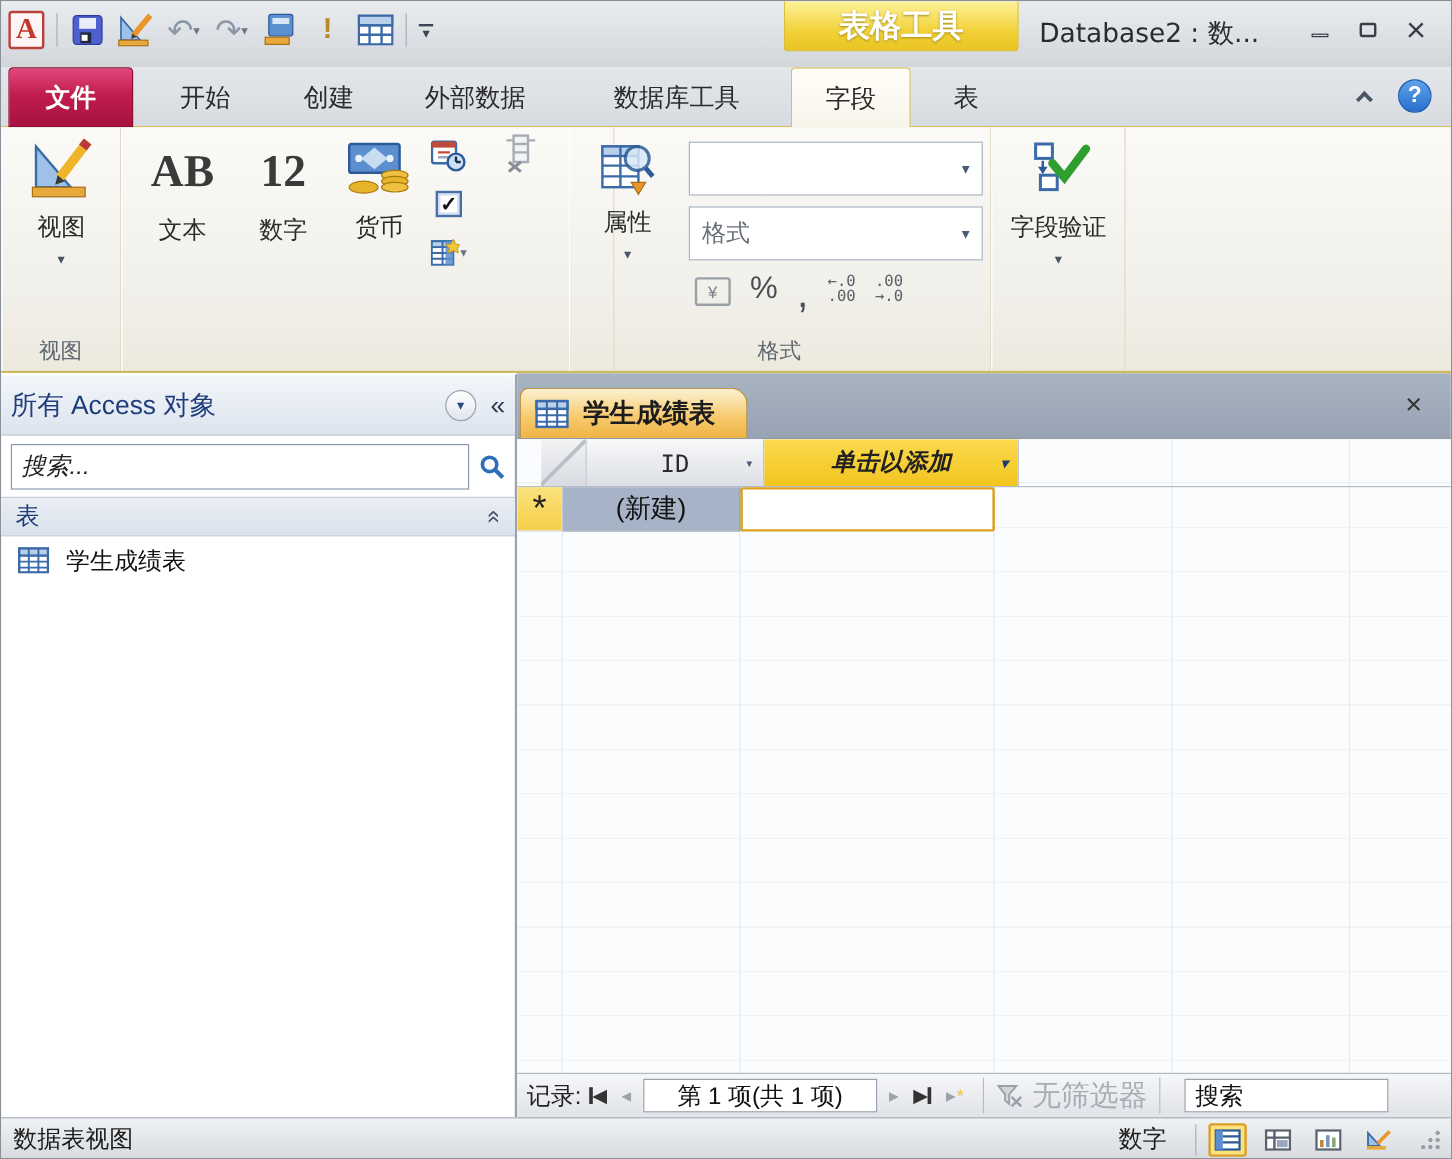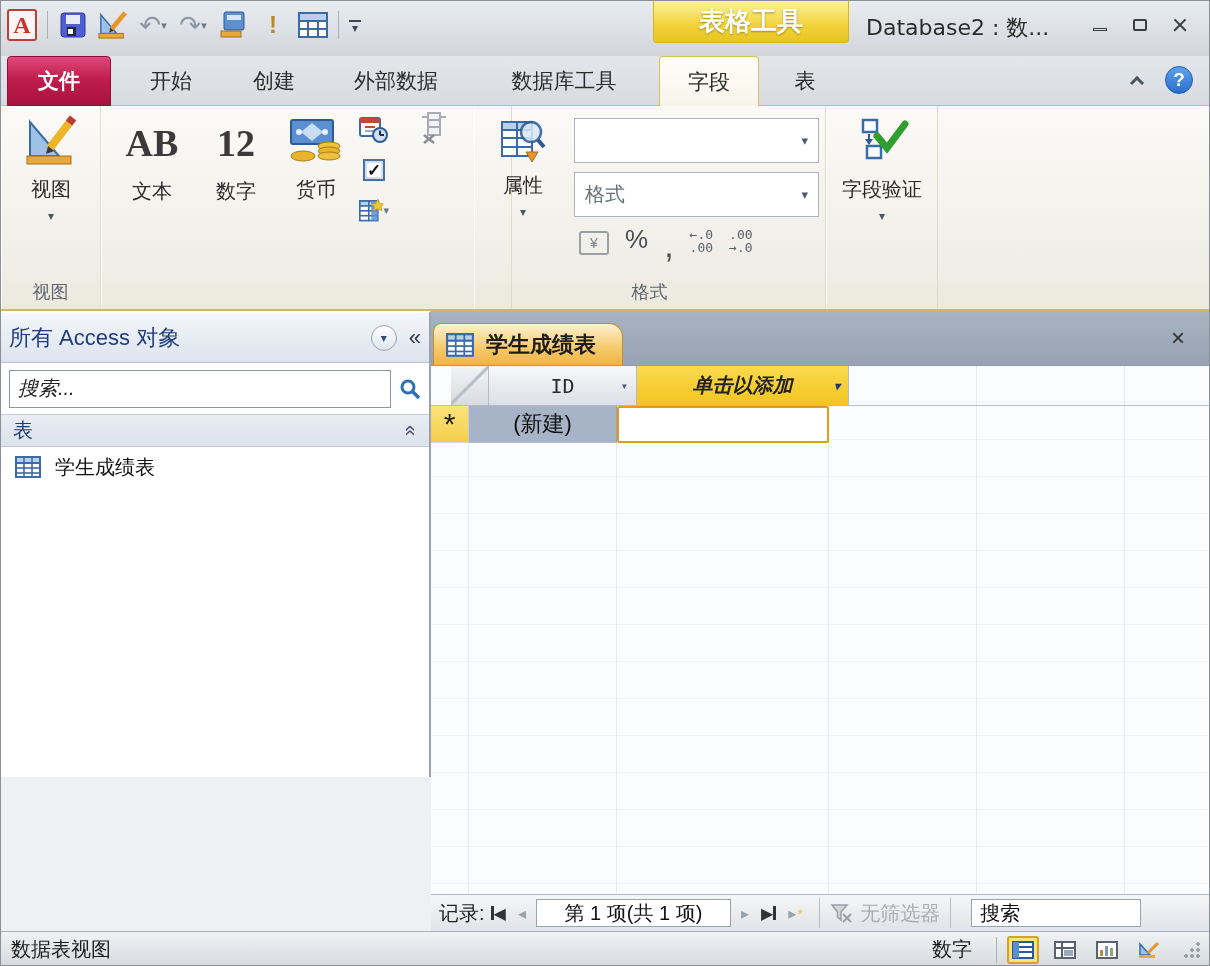--- a/index.html
+++ b/index.html
@@ -72,21 +72,21 @@
     border:1px solid #aab4bf; display:flex; align-items:center; padding:0 10px; font-size:20px; color:#444; }
   .combo .dd { margin-left:auto; font-size:13px; color:#4a5a74; }
   .numrow { position:absolute; left:105px; top:118px; display:flex; align-items:flex-end; gap:16px; }
   .numfmt { font-size:13px; color:#5a6068; line-height:1.05; text-align:right; font-family:"DejaVu Sans Mono",monospace; }
   .pct { font-size:26px; color:#4a4f56; } .comma { font-size:34px; color:#4a4f56; line-height:0.6; }
   .moneyfmt { width:30px; height:24px; border:2px solid #9aa0a8; border-radius:3px; color:#7a8088;
     font-size:14px; display:flex; align-items:center; justify-content:center; }
 
   
   .main { position:absolute; left:0; top:310px; width:1210px; height:620px; }
-  .navpane { position:absolute; left:0; top:0; width:430px; height:466px; background:#fff; border-right:2px solid #99a2ae; border-top:2px solid #fff; }
+  .navpane { position:absolute; left:0; top:0; width:430px; height:620px; background:#fff; border-right:2px solid #99a2ae; border-top:2px solid #fff; }
   .nav-header { height:50px; background:linear-gradient(#f3f6fa,#dde4ee); border-bottom:1px solid #b9c2d0;
     display:flex; align-items:center; padding:0 8px; }
   .nav-title { color:#1f3d7a; font-size:22px; }
   .nav-circle { margin-left:auto; width:26px; height:26px; border-radius:50%; border:1px solid #9aa4b4;
     background:linear-gradient(#fff,#dfe5ee); display:flex; align-items:center; justify-content:center;
     font-size:12px; color:#2c4a80; }
   .nav-collapse { margin-left:12px; font-size:22px; color:#2c3a50; }
   .nav-search-row { height:52px; display:flex; align-items:center; padding:6px 8px; border-bottom:1px solid #c8cdd6; }
   .nav-search { flex:1; height:38px; border:1px solid #8a98ac; font-style:italic; font-size:20px; padding:0 8px;
     font-family:"Liberation Sans",sans-serif; color:#222; }
@@ -131,21 +131,21 @@
   
   .recnav { position:absolute; left:0; top:583px; width:780px; height:37px;
     background:linear-gradient(#f5f6f8,#e0e3e8); border-top:1px solid #b2b8c0; display:flex; align-items:center; padding-left:8px; font-size:20px; color:#222; }
   .rn-btn { margin:0 6px; display:flex; align-items:center; font-size:16px; color:#333; }
   .rn-btn.gray { color:#9aa2ac; }
   .vbar { display:inline-block; width:3px; height:14px; background:#333; }
   .rn-pos { width:195px; height:28px; background:#fff; border:1px solid #9aa2ae; margin:0 4px;
     display:flex; align-items:center; justify-content:center; font-size:20px; color:#111; }
   .rn-new-star { color:#e8c93c; font-size:15px; margin-left:1px; }
   .rn-sep { width:1px; height:30px; background:#b8bdc5; margin:0 10px; }
-  .rn-filter { display:flex; align-items:center; gap:8px; color:#a8adb5; font-size:20px; }
+  .rn-filter { display:flex; align-items:center; gap:8px; color:#a8adb5; font-size:24px; }
   .rn-search { width:170px; height:28px; background:#fff; border:1px solid #9aa2ae; font-size:20px; padding:0 8px;
     font-family:"Liberation Sans",sans-serif; color:#111; margin-left:10px; }
 
   
   .statusbar { position:absolute; left:0; top:930px; width:1210px; height:36px;
     background:linear-gradient(#f0f2f4,#d6dade); border-top:1px solid #a9afb7;
     display:flex; align-items:center; font-size:20px; color:#1c1c1c; }
   .sb-left { padding-left:10px; }
   .sb-right { margin-left:auto; display:flex; align-items:center; gap:10px; padding-right:10px; }
   .sb-num { margin-right:14px; }

